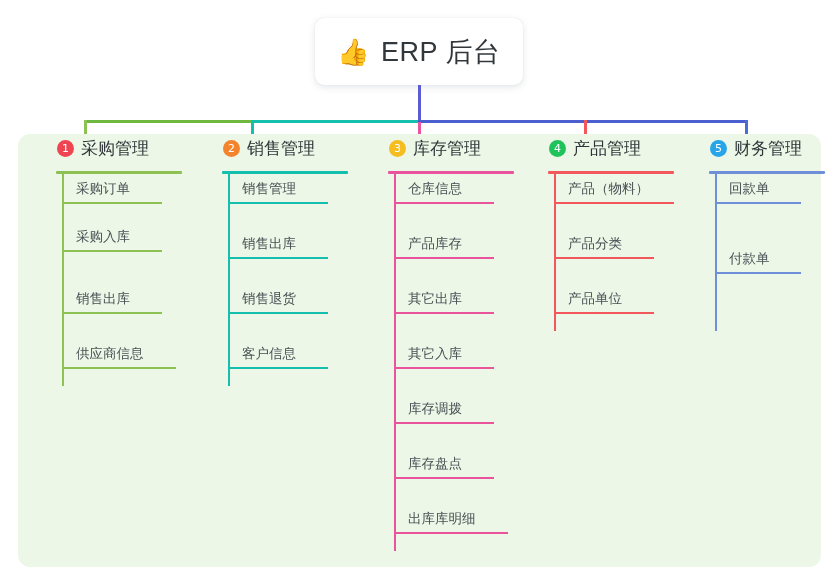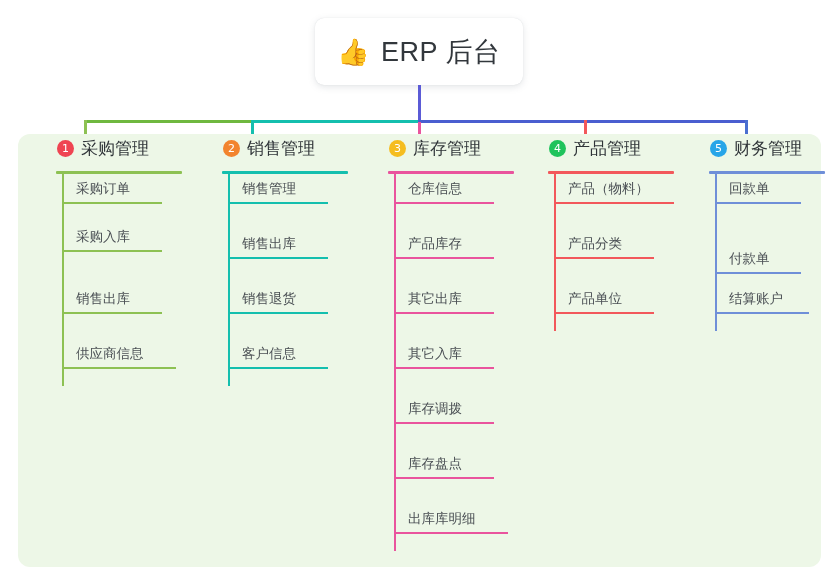--- a/index.html
+++ b/index.html
@@ -270,19 +270,15 @@
     <div class="header-rule" style="width:116px; background:#6f8fd8;"></div>
     <div class="spine" style="height:158px; background:#6f8fd8;"></div>
     <div class="leaf" style="top:40px; width:84px;">
       <span class="leaf-label">回款单</span>
       <div class="leaf-rule" style="width:84px; background:#6f8fd8;"></div>
     </div>
     <div class="leaf" style="top:110px; width:84px;">
       <span class="leaf-label">付款单</span>
       <div class="leaf-rule" style="width:84px; background:#6f8fd8;"></div>
     </div>
-    <div class="leaf" style="top:150px; width:92px;">
-      <span class="leaf-label">结算账户</span>
-      <div class="leaf-rule" style="width:92px; background:#6f8fd8;"></div>
-    </div>
   </div>
 
 </div>
 
 </body></html>

